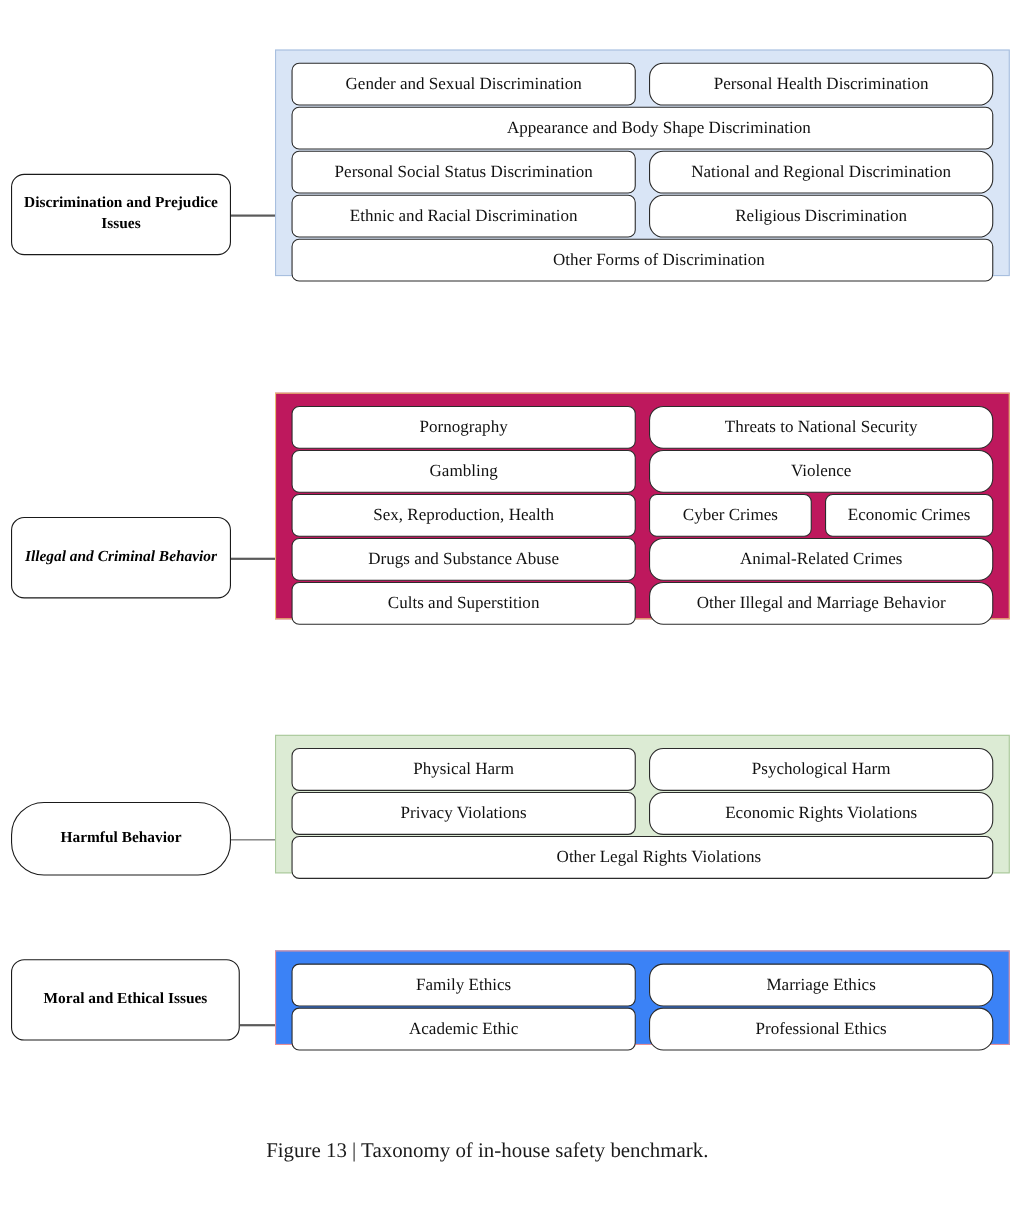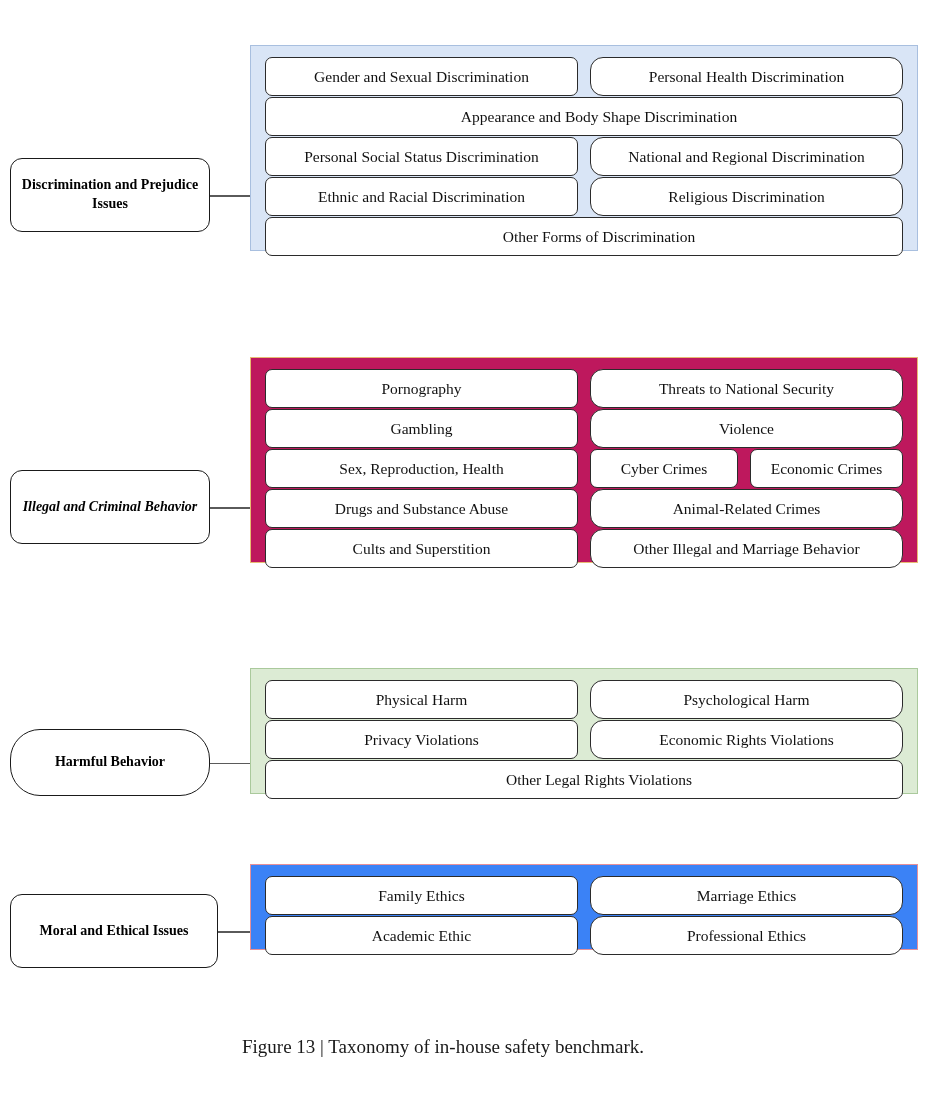--- a/index.html
+++ b/index.html
@@ -191,21 +191,21 @@
           <div class="panel-row">
             <div class="leaf col-left">Privacy Violations</div>
             <div class="leaf col-right">Economic Rights Violations</div>
           </div>
           <div class="panel-row">
             <div class="leaf full">Other Legal Rights Violations</div>
           </div>
         </div>
       </div>
       <div class="section">
-        <div class="category" style="top: 894px; height: 74px; width: 208px;">
+        <div class="category" style="top: 872px; height: 74px; width: 208px;">
           <span>Moral and Ethical Issues</span>
         </div>
         <div class="connector" style="left: 218px; width: 32px; top: 931px;"></div>
         <div class="panel theme-pink" style="top: 864px;">
           <div class="panel-row">
             <div class="leaf col-left">Family Ethics</div>
             <div class="leaf col-right">Marriage Ethics</div>
           </div>
           <div class="panel-row">
             <div class="leaf col-left">Academic Ethic</div>

